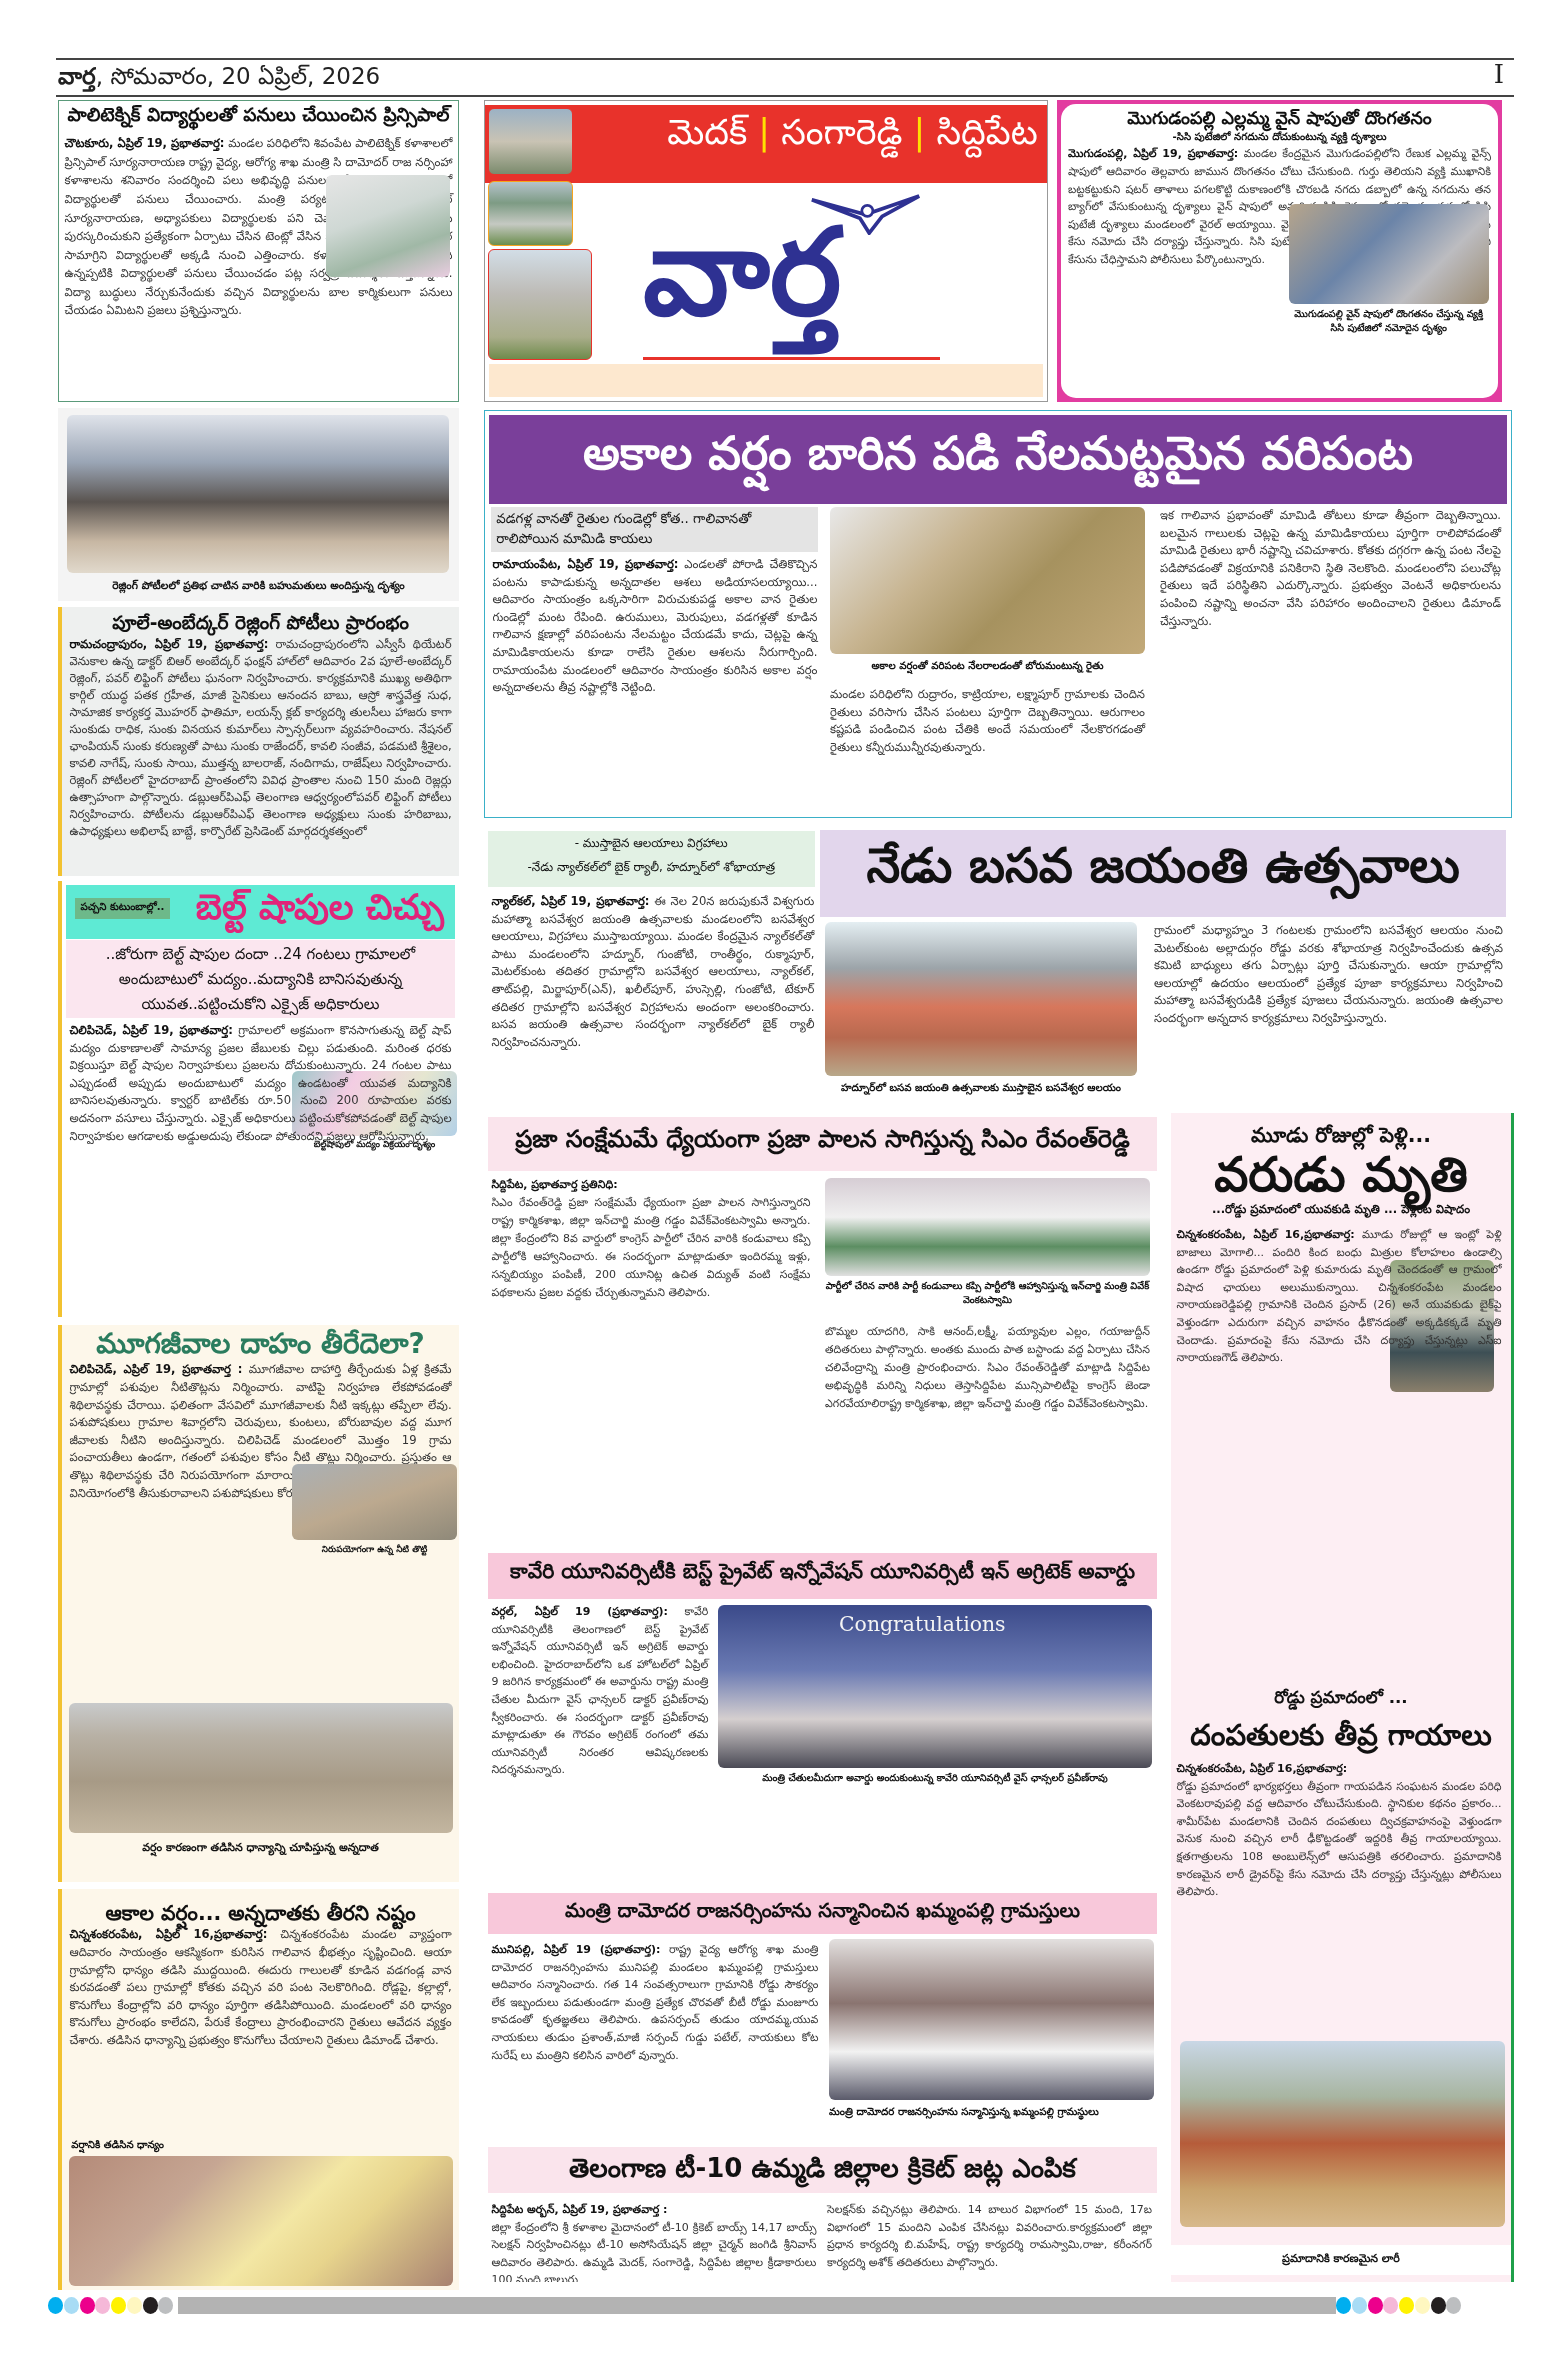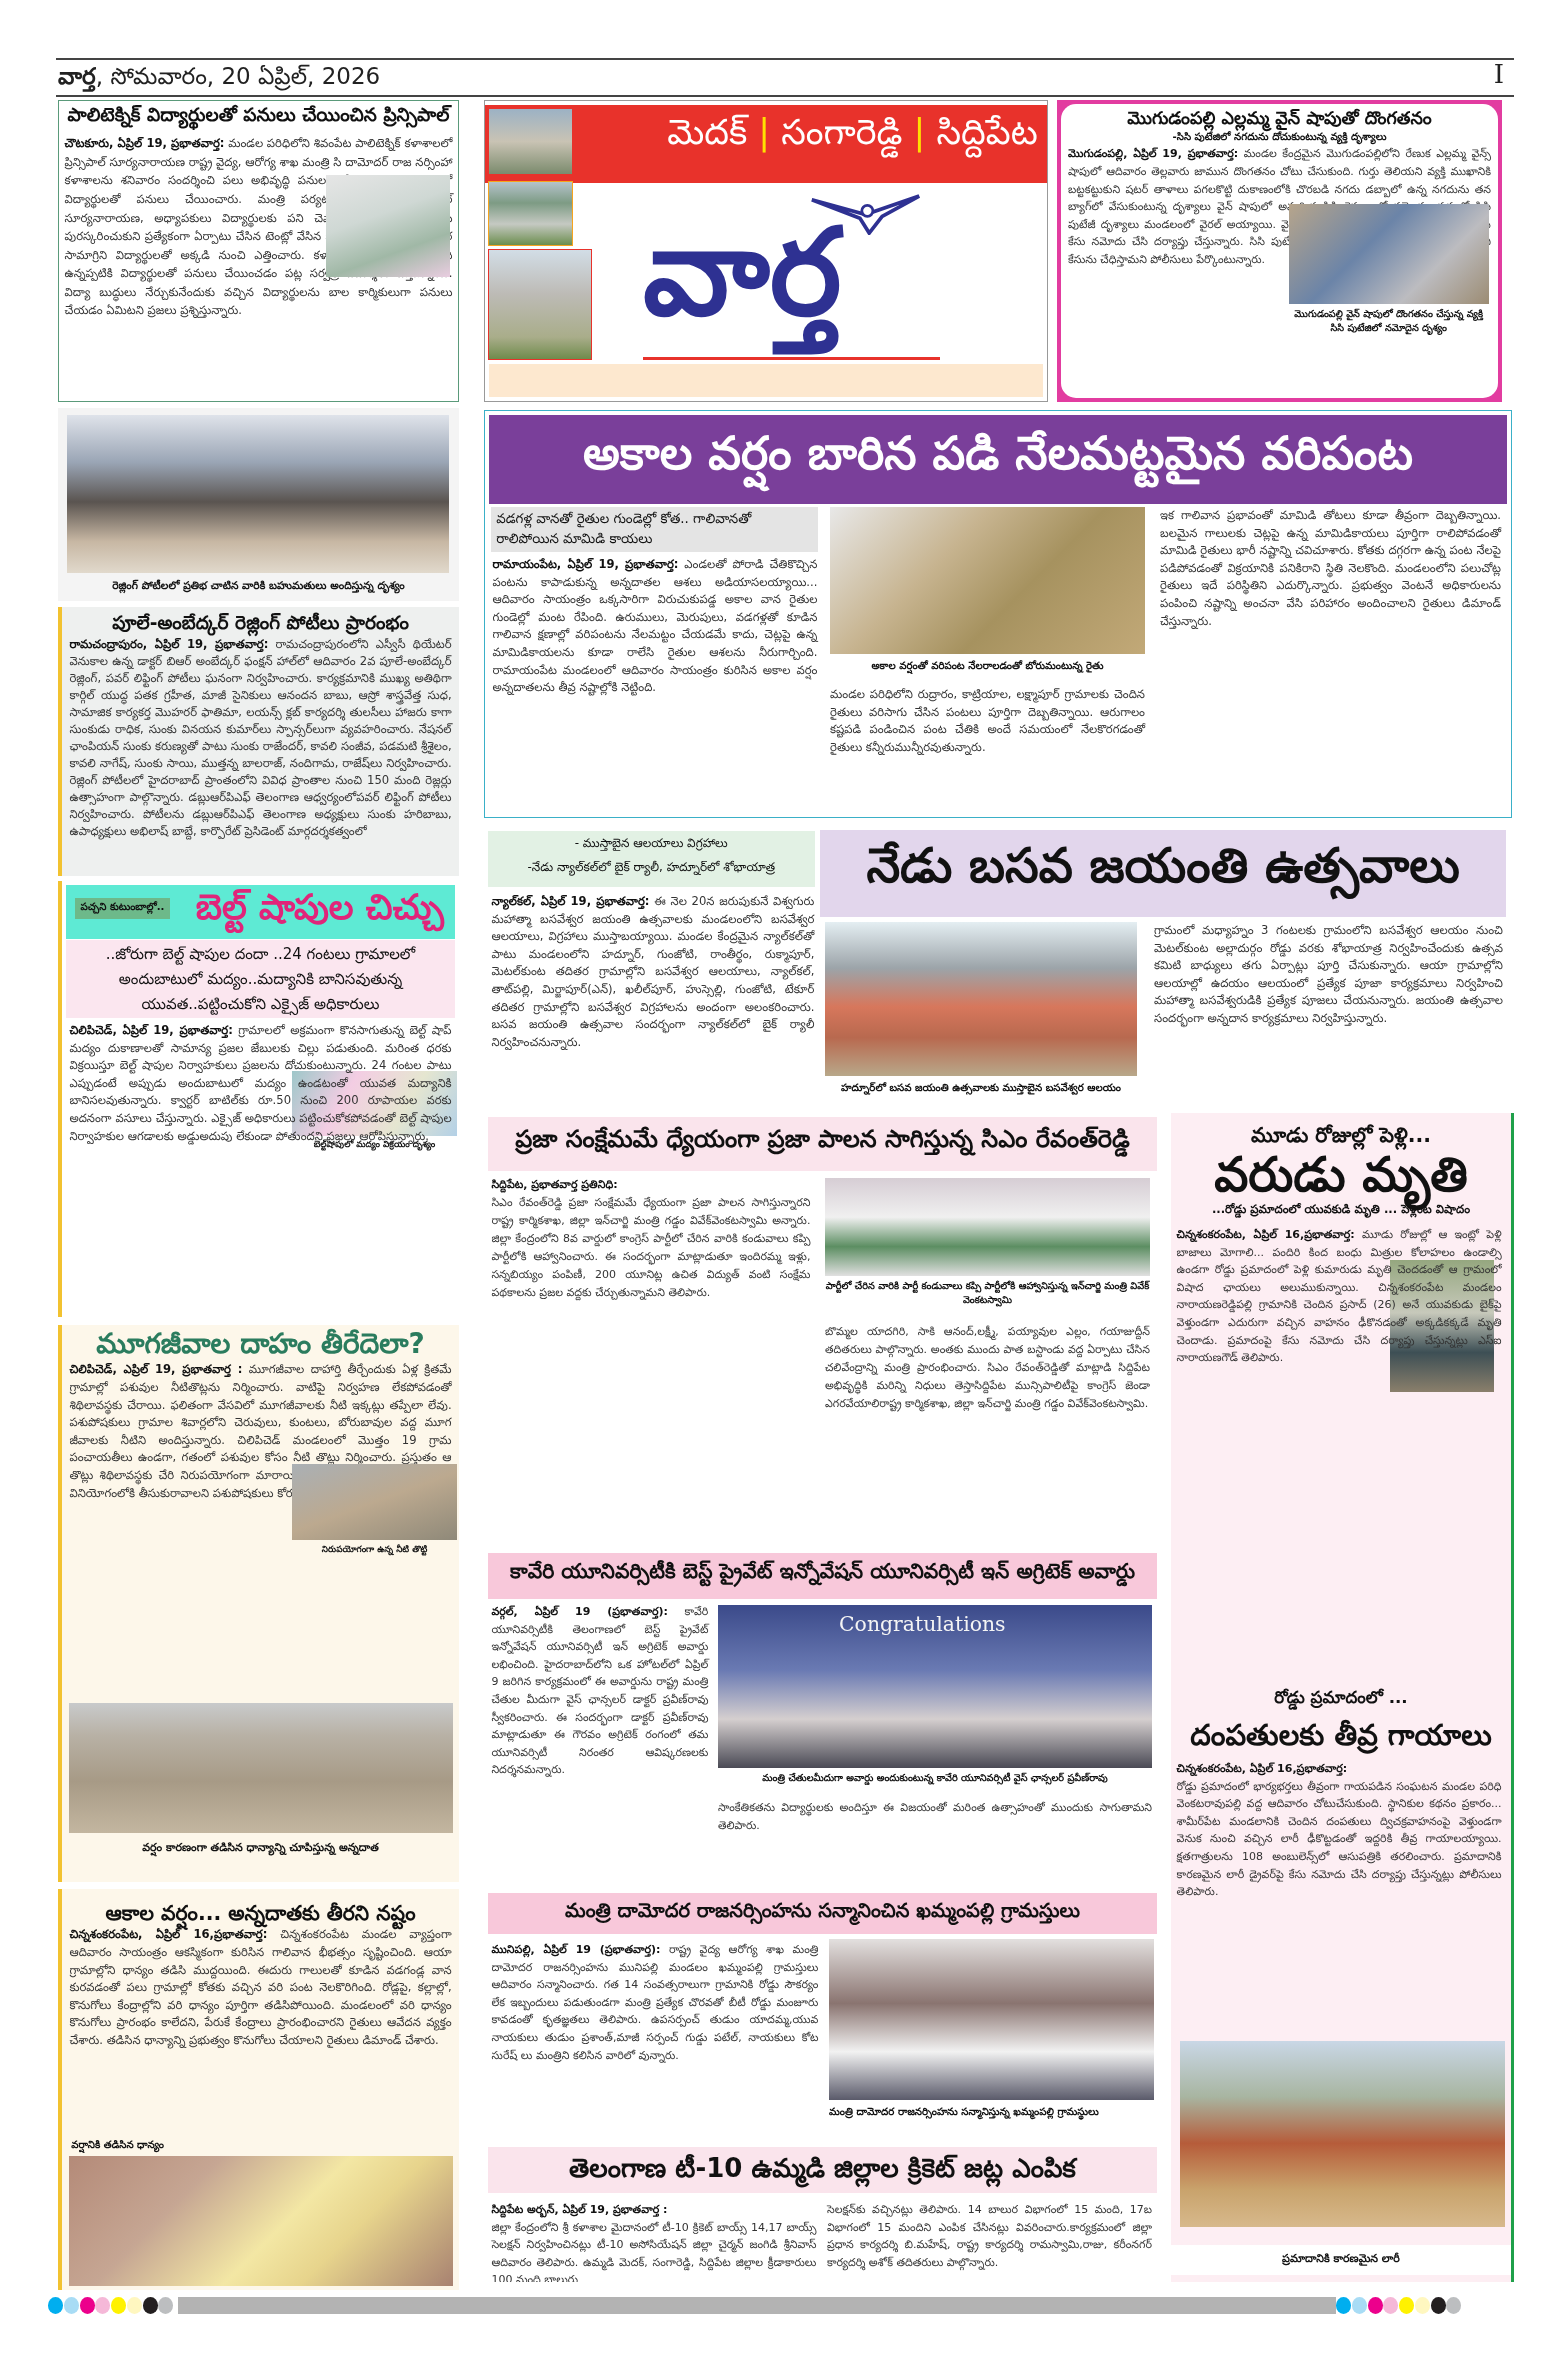--- a/index.html
+++ b/index.html
@@ -6,21 +6,21 @@
 html,body{width:1560px;height:2375px;background:#fff;overflow:hidden}
 body{position:relative;font-family:"DejaVu Sans",sans-serif;color:#222}
 .rule{position:absolute;left:56px;right:46px;height:1.9px;background:#444}
 .masthead{position:absolute;left:58px;top:63px;font-size:23px;color:#222}
 .masthead b{font-weight:bold}
 .pageno{position:absolute;right:56px;top:59px;font-size:26px;font-family:"DejaVu Serif",serif}
 .box{position:absolute;overflow:hidden}
 .body{font-size:13.4px;line-height:20.4px;color:#333;text-align:justify}
 .body b{color:#111}
 .hl{font-weight:bold;color:#111;text-align:center;line-height:1.1}
-.photo{position:absolute;border-radius:0}
+.photo{position:absolute;border-radius:6px}
 .cap{font-size:11.6px;font-weight:bold;text-align:center;color:#111}
 .dot{position:absolute;width:15px;height:16.7px;border-radius:50%}
 </style>
 </head>
 <body>
 
 <div class="rule" style="top:58px"></div>
 <div class="masthead"><b>వార్త</b>, <span>సోమవారం, 20 ఏప్రిల్, 2026</span></div>
 <div class="pageno">I</div>
 <div class="rule" style="top:95px"></div>
@@ -168,23 +168,20 @@
   <div style="position:absolute;left:3.7px;top:3.7px;right:3.7px;height:46px;background:#f8c8da"></div>
   <div class="hl" style="position:absolute;left:9.3px;right:9.3px;top:11px;font-size:20.4px">కావేరి యూనివర్సిటీకి బెస్ట్ ప్రైవేట్ ఇన్నోవేషన్ యూనివర్సిటీ ఇన్ అగ్రిటెక్ అవార్డు</div>
   <div class="body" style="position:absolute;left:7.4px;top:54px;width:217px;font-size:11px;line-height:17.6px">
     <b>వర్గల్, ఏప్రిల్ 19 (ప్రభాతవార్త):</b>
     <span>కావేరి యూనివర్సిటీకి తెలంగాణలో బెస్ట్ ప్రైవేట్ ఇన్నోవేషన్ యూనివర్సిటీ ఇన్ అగ్రిటెక్ అవార్డు లభించింది. హైదరాబాద్‌లోని ఒక హోటల్‌లో ఏప్రిల్ 9 జరిగిన కార్యక్రమంలో ఈ అవార్డును రాష్ట్ర మంత్రి చేతుల మీదుగా వైస్ ఛాన్సలర్ డాక్టర్ ప్రవీణ్‌రావు స్వీకరించారు. ఈ సందర్భంగా డాక్టర్ ప్రవీణ్‌రావు మాట్లాడుతూ ఈ గౌరవం అగ్రిటెక్ రంగంలో తమ యూనివర్సిటీ నిరంతర ఆవిష్కరణలకు నిదర్శనమన్నారు.</span>
   </div>
   <div class="photo" style="left:234px;top:56px;width:434px;height:163px;background:linear-gradient(180deg,#3b4a8a 0%,#6a7ab3 40%,#d5cfcf 70%,#4a4a55 100%)">
     <div style="position:absolute;left:121px;top:7.4px;font-size:20.4px;color:#f4f4f4;font-family:'DejaVu Serif',serif">Congratulations</div>
   </div>
   <div class="cap" style="position:absolute;left:234px;top:223px;width:434px;font-size:9.7px">మంత్రి చేతులమీదుగా అవార్డు అందుకుంటున్న కావేరి యూనివర్సిటీ వైస్ ఛాన్సలర్ ప్రవీణ్‌రావు</div>
-  <div class="body" style="position:absolute;left:234px;top:250px;width:434px;font-size:11px;line-height:17.6px">
-    <span>సాంకేతికతను విద్యార్థులకు అందిస్తూ ఈ విజయంతో మరింత ఉత్సాహంతో ముందుకు సాగుతామని తెలిపారు.</span>
-  </div>
 </div>
 
 <div class="box" style="left:484px;top:1889px;width:677px;height:250px">
   <div style="position:absolute;left:3.7px;top:3.7px;right:3.7px;height:41px;background:#f8c8da"></div>
   <div class="hl" style="position:absolute;left:9.3px;right:9.3px;top:11px;font-size:19.5px">మంత్రి దామోదర రాజనర్సింహను సన్మానించిన ఖమ్మంపల్లి గ్రామస్తులు</div>
   <div class="body" style="position:absolute;left:7.4px;top:52px;width:327px;font-size:11px;line-height:17.6px">
     <b>మునిపల్లి, ఏప్రిల్ 19 (ప్రభాతవార్త):</b>
     <span>రాష్ట్ర వైద్య ఆరోగ్య శాఖ మంత్రి దామోదర రాజనర్సింహను మునిపల్లి మండలం ఖమ్మంపల్లి గ్రామస్తులు ఆదివారం సన్మానించారు. గత 14 సంవత్సరాలుగా గ్రామానికి రోడ్డు సౌకర్యం లేక ఇబ్బందులు పడుతుండగా మంత్రి ప్రత్యేక చొరవతో బీటీ రోడ్డు మంజూరు కావడంతో కృతజ్ఞతలు తెలిపారు. ఉపసర్పంచ్ తుడుం యాదమ్మ,యువ నాయకులు తుడుం ప్రశాంత్,మాజీ సర్పంచ్ గుడ్డు పటేల్, నాయకులు కోట సురేష్ లు మంత్రిని కలిసిన వారిలో వున్నారు.</span>
   </div>
   <div class="photo" style="left:345px;top:50px;width:325px;height:161px;background:linear-gradient(180deg,#e3e0df,#8a7470 40%,#f2f2f2 70%,#5a5a6a)"></div>

